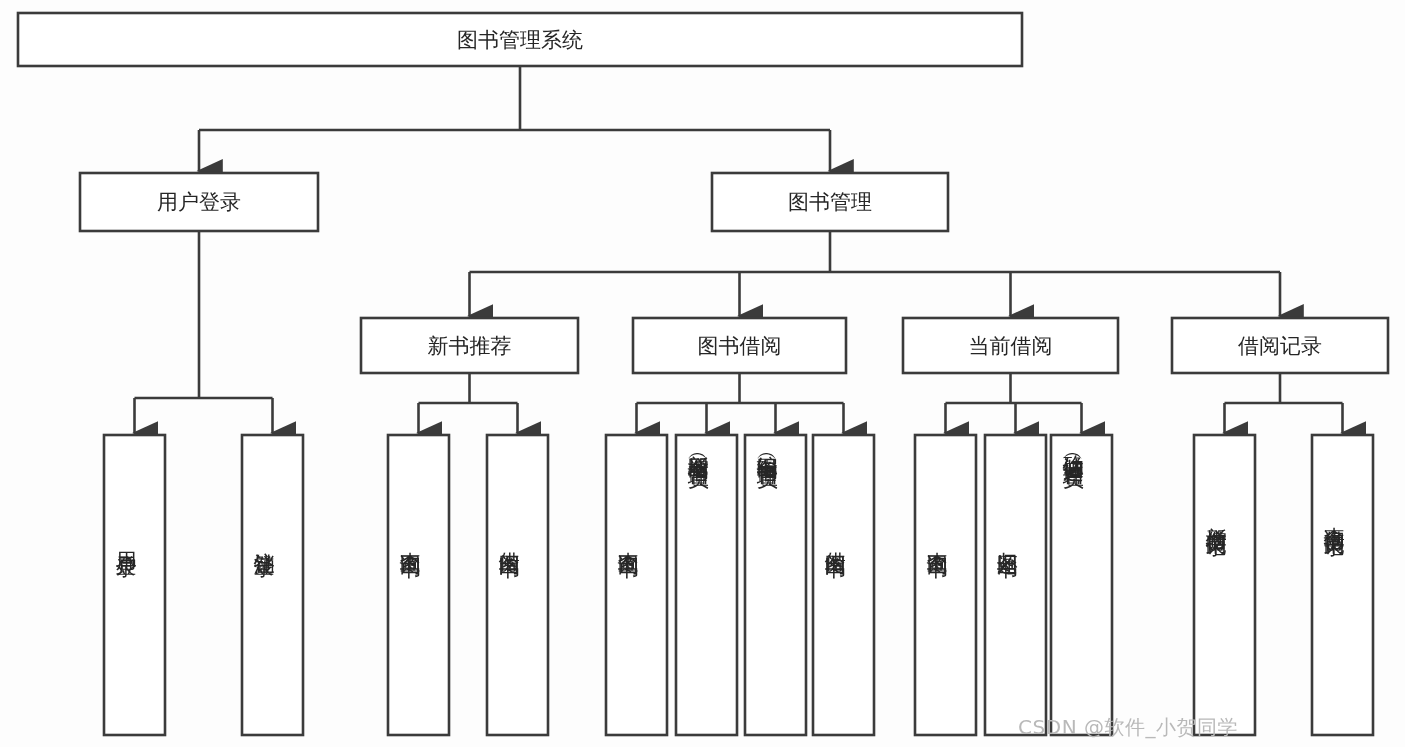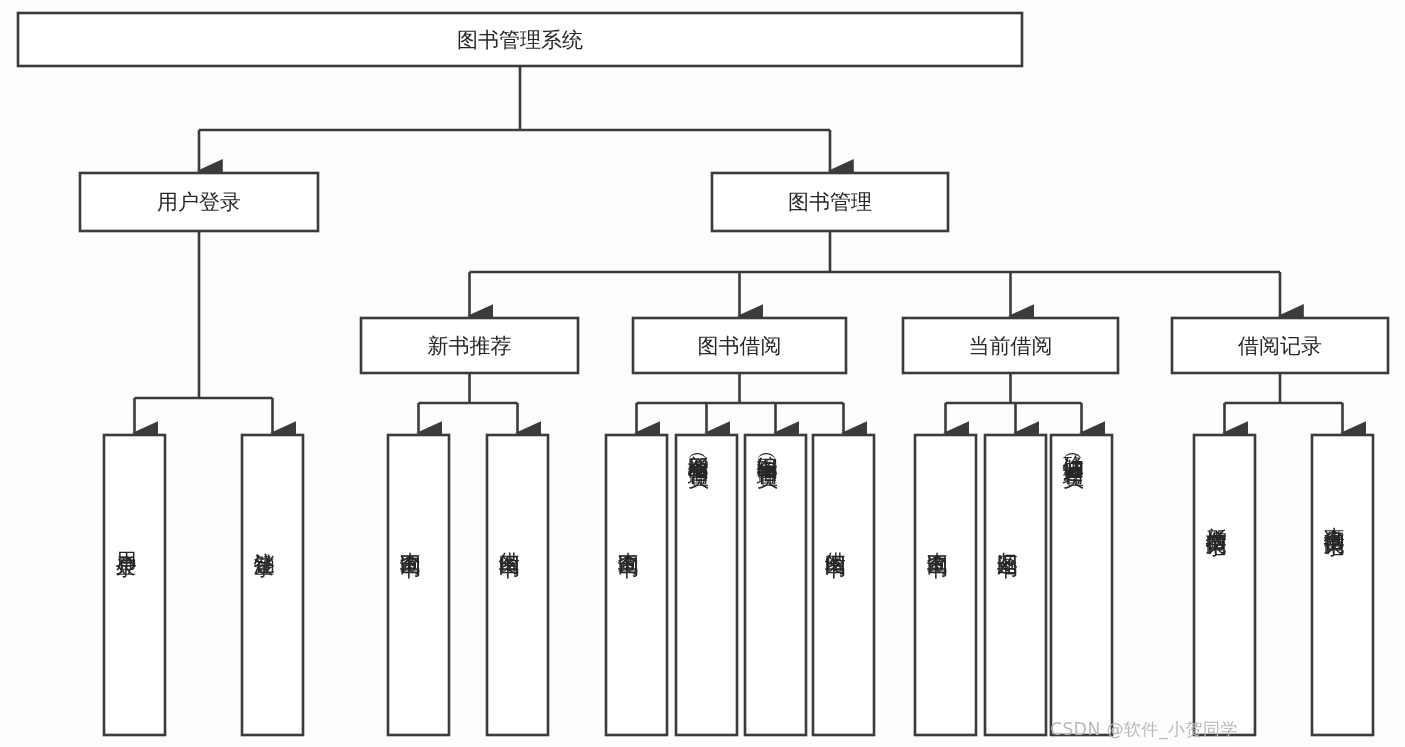--- a/index.html
+++ b/index.html
@@ -56,21 +56,21 @@
   }
   .arrow-head {
     fill: #3b3b3b;
     stroke: none;
   }
   .watermark {
     position: absolute;
     right: 10px;
     bottom: 6px;
     font-family: "DejaVu Sans", "Liberation Sans", sans-serif;
-    font-size: 17px;
+    font-size: 20px;
     color: #b9b9b9;
     white-space: nowrap;
     letter-spacing: 0.5px;
     user-select: none;
   }
 </style>
 </head>
 <body>
 
 <div id="diagram-root">

